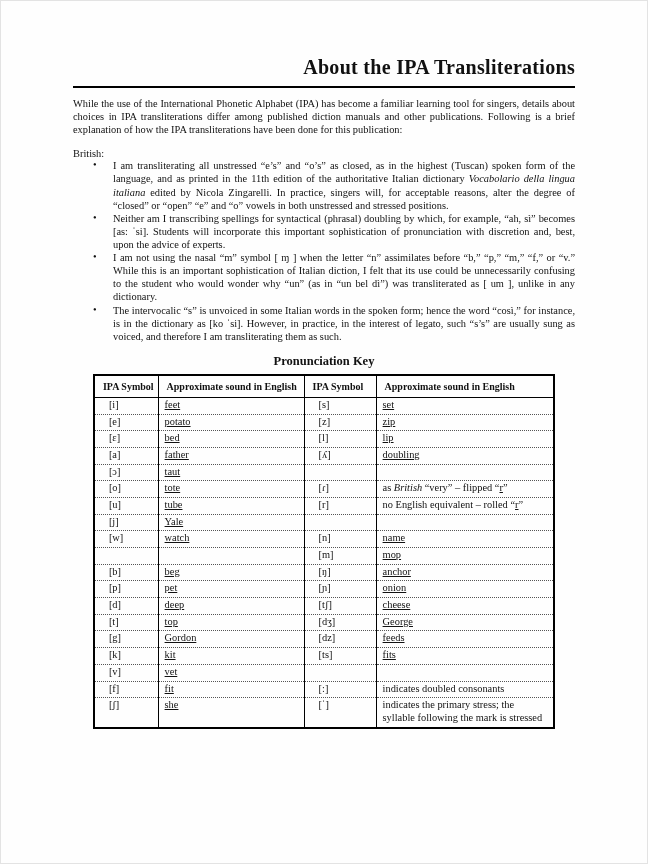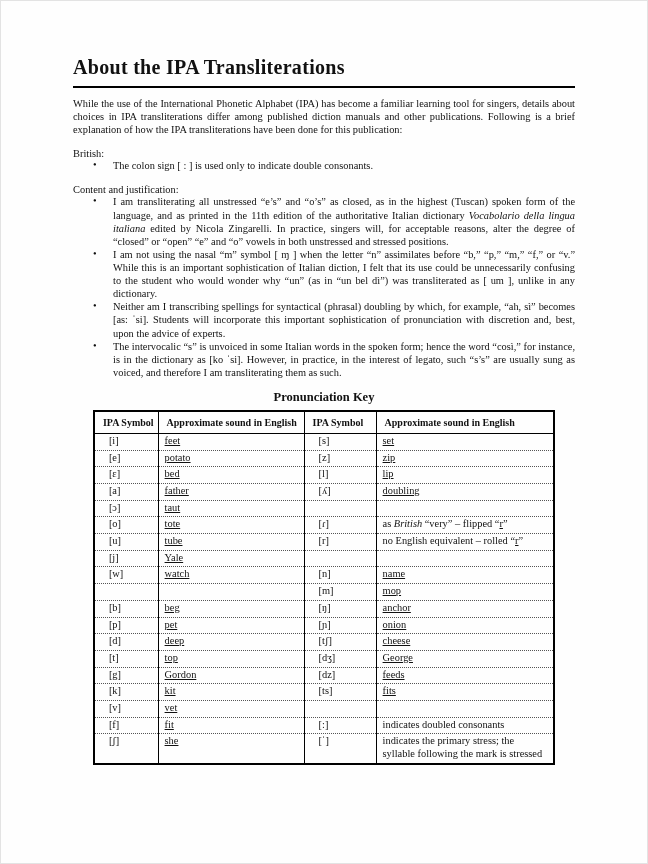--- a/index.html
+++ b/index.html
@@ -8,21 +8,21 @@
     width: 648px;
     height: 864px;
     background: #fefefe;
     box-shadow: inset 0 0 0 1px #e3e3e3;
     padding: 56px 73px 0 73px;
     font-family: "Liberation Serif", serif;
     color: #111;
     overflow: hidden;
   }
   .title {
-    text-align: left;
+    text-align: right;
     font-size: 20px;
     font-weight: bold;
     letter-spacing: 0.3px;
     margin-bottom: 7px;
   }
   .title-rule {
     border: 0;
     height: 2px;
     background: #000;
     margin-bottom: 9px;
@@ -99,28 +99,26 @@
 
 <div class="page">
 
   <div class="title">About the IPA Transliterations</div>
   <hr class="title-rule">
 
   <p class="intro">While the use of the International Phonetic Alphabet (IPA) has become a familiar learning tool for singers, details about choices in IPA transliterations differ among published diction manuals and other publications. Following is a brief explanation of how the IPA transliterations have been done for this publication:</p>
 
   <p class="section-label">British:</p>
   <ul class="bullets">
-      <li>The colon sign [ : ] is used only to indicate double consonants.</li>
     </ul>
 
-  <p class="section-label">Content and justification:</p>
   <ul class="bullets">
       <li>I am transliterating all unstressed “e’s” and “o’s” as closed, as in the highest (Tuscan) spoken form of the language, and as printed in the 11th edition of the authoritative Italian dictionary <em>Vocabolario della lingua italiana</em> edited by Nicola Zingarelli. In practice, singers will, for acceptable reasons, alter the degree of “closed” or “open” “e” and “o” vowels in both unstressed and stressed positions.</li>
+      <li>Neither am I transcribing spellings for syntactical (phrasal) doubling by which, for example, “ah, sì” becomes [as: ˈsi]. Students will incorporate this important sophistication of pronunciation with discretion and, best, upon the advice of experts.</li>
       <li>I am not using the nasal “m” symbol [ ɱ ] when the letter “n” assimilates before “b,” “p,” “m,” “f,” or “v.” While this is an important sophistication of Italian diction, I felt that its use could be unnecessarily confusing to the student who would wonder why “un” (as in “un bel dì”) was transliterated as [ um ], unlike in any dictionary.</li>
-      <li>Neither am I transcribing spellings for syntactical (phrasal) doubling by which, for example, “ah, sì” becomes [as: ˈsi]. Students will incorporate this important sophistication of pronunciation with discretion and, best, upon the advice of experts.</li>
       <li>The intervocalic “s” is unvoiced in some Italian words in the spoken form; hence the word “così,” for instance, is in the dictionary as [ko ˈsi]. However, in practice, in the interest of legato, such “s’s” are usually sung as voiced, and therefore I am transliterating them as such.</li>
     </ul>
 
   <div class="key-title">Pronunciation Key</div>
 
   <table class="key">
     <colgroup>
       <col style="width:64px">
       <col style="width:146px">
       <col style="width:72px">

